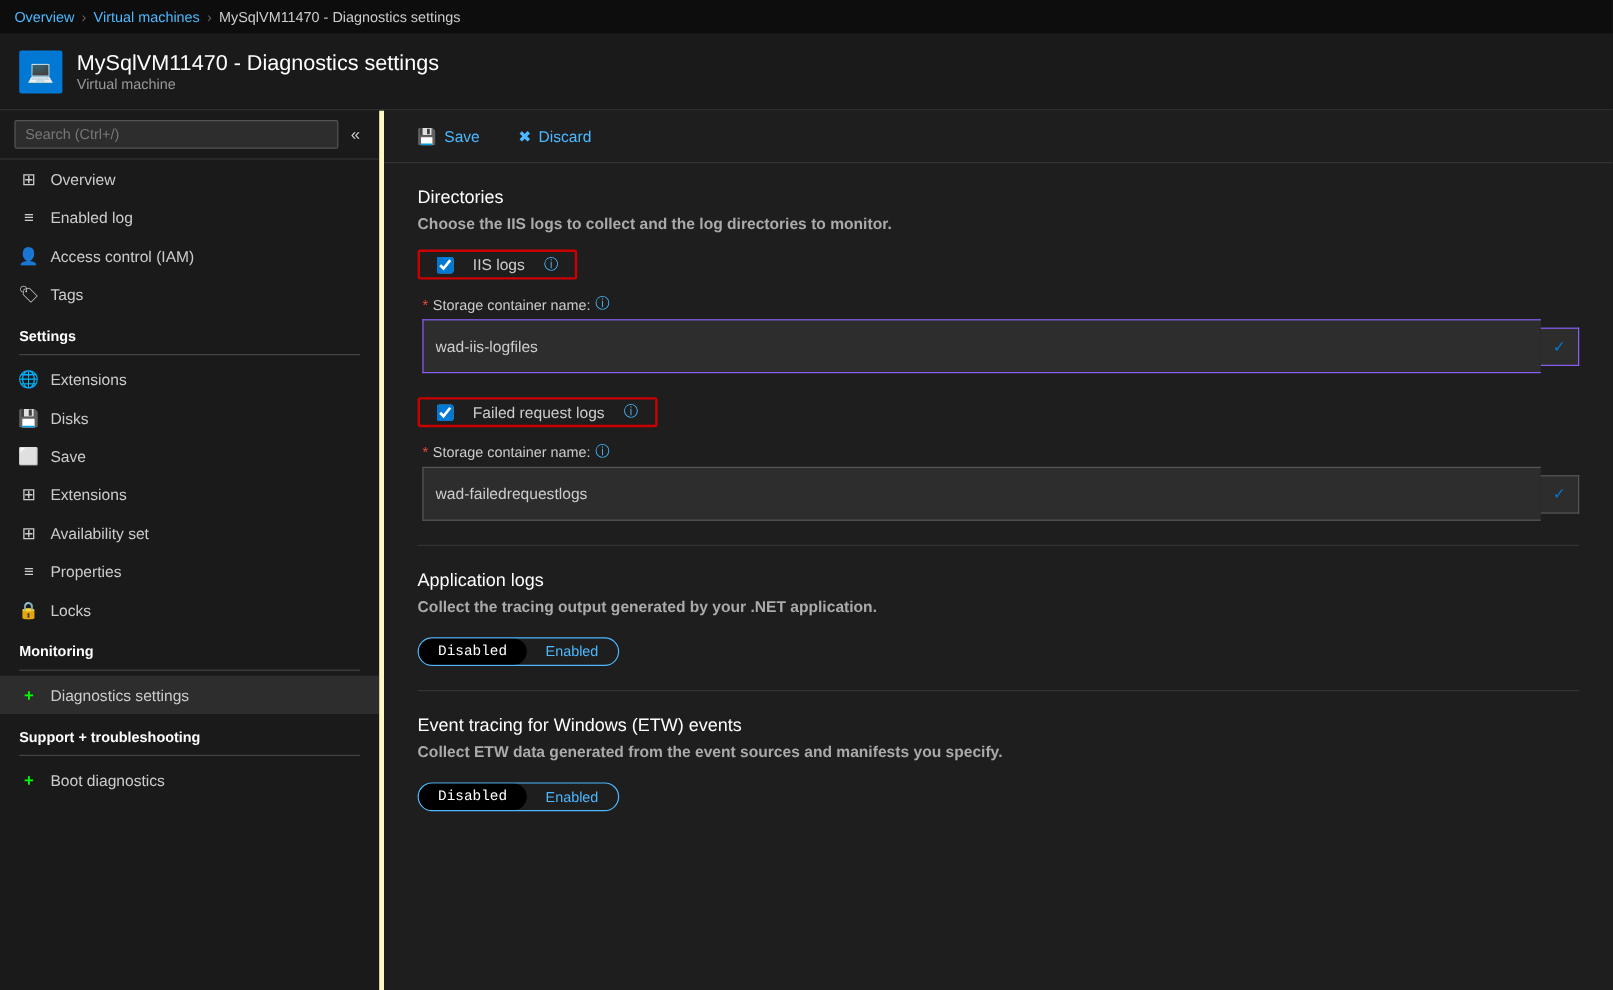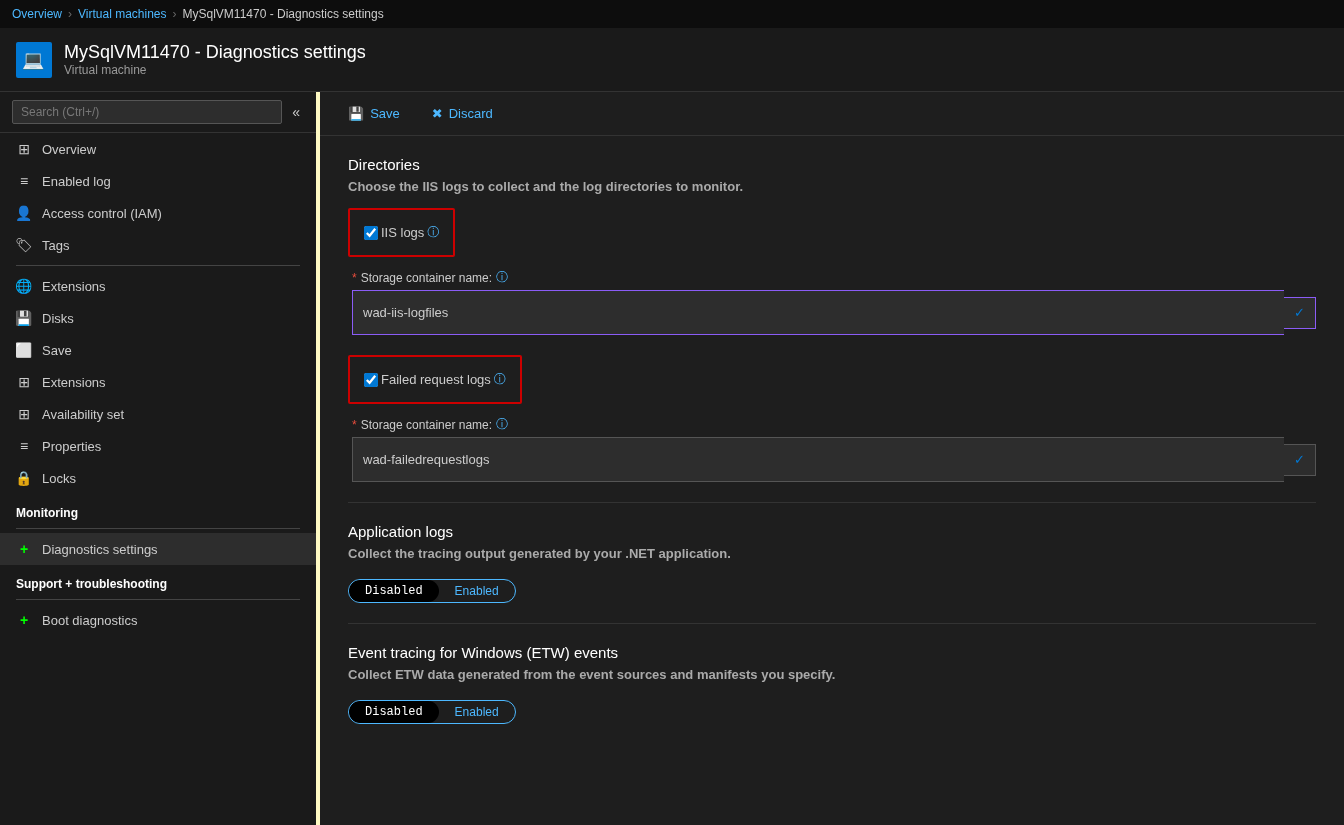--- a/index.html
+++ b/index.html
@@ -190,24 +190,24 @@
       color: #aaa;
       font-size: 13px;
       margin-bottom: 14px;
       font-weight: bold;
     }
 
     
     .checkbox-panel {
       border: 2px solid #c00;
       border-radius: 2px;
-      padding: 14px 14px;
+      padding: 2px 14px;
       display: inline-flex;
       align-items: center;
-      gap: 3px;
+      gap: 16px;
       margin-bottom: 12px;
       cursor: pointer;
     }
     .checkbox-panel input[type=checkbox] {
       accent-color: #0078d4;
       width: 14px;
       height: 14px;
     }
     .checkbox-panel label {
       color: #ccc;
@@ -337,20 +337,21 @@
       </div>
       <div class="sidebar-item">
         <span class="sidebar-item-icon">👤</span>
         <span>Access control (IAM)</span>
       </div>
       <div class="sidebar-item">
         <span class="sidebar-item-icon">🏷</span>
         <span>Tags</span>
       </div>
 
+      <div class="section-label">Settings</div>
       <hr class="section-divider">
       <div class="sidebar-item">
         <span class="sidebar-item-icon">🌐</span>
         <span>Extensions</span>
       </div>
       <div class="sidebar-item">
         <span class="sidebar-item-icon">💾</span>
         <span>Disks</span>
       </div>
       <div class="sidebar-item">

